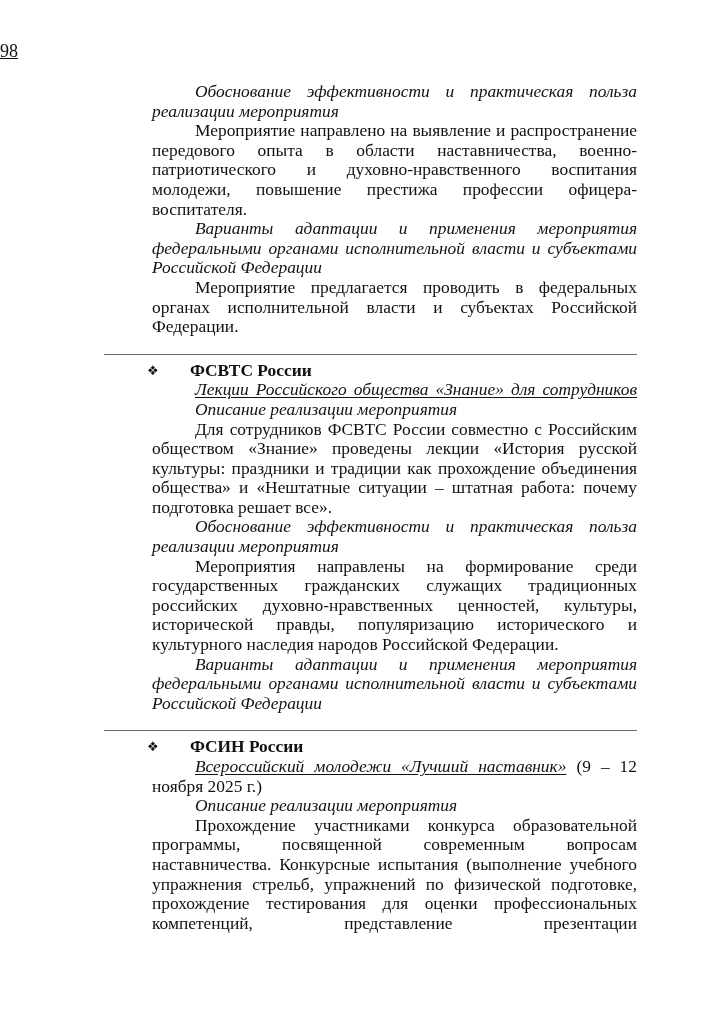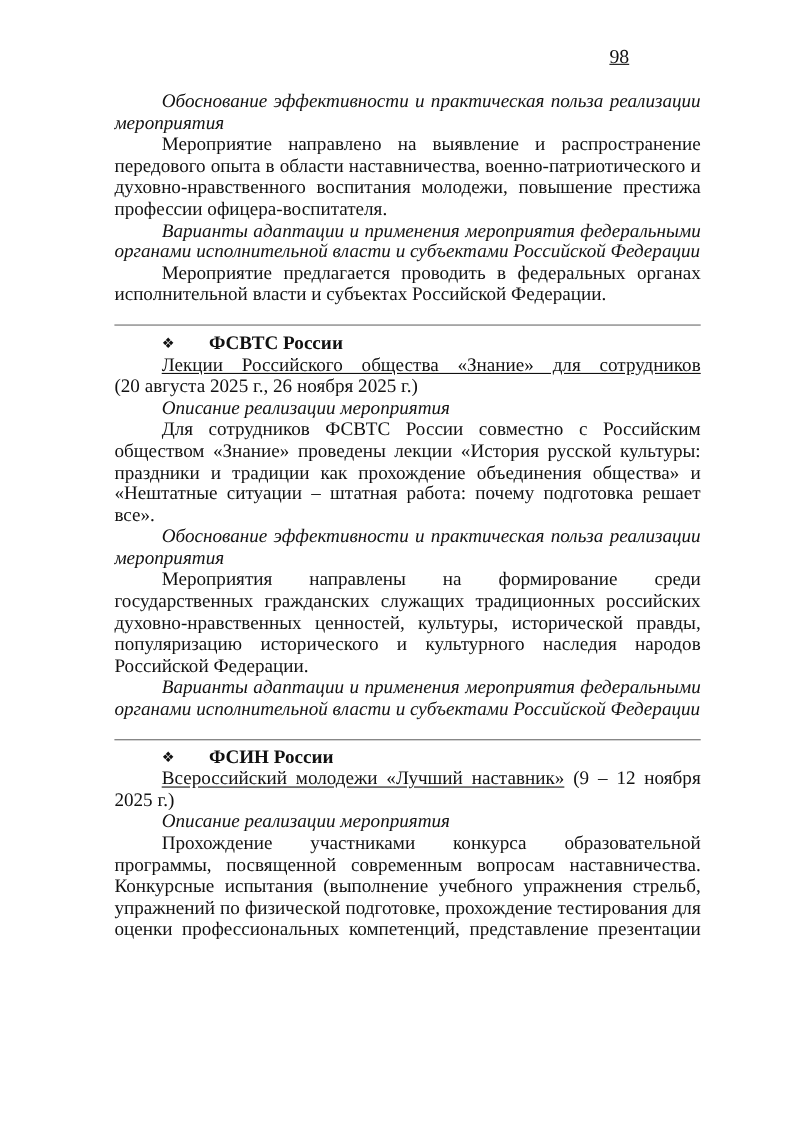--- a/index.html
+++ b/index.html
@@ -1,28 +1,28 @@
 <!DOCTYPE html>
 <html><head>
 <meta charset="utf-8">
 <style>
   html, body { margin: 0; padding: 0; background: #ffffff; }
   body { width: 724px; height: 1024px; position: relative; overflow: hidden;
          font-family: "Liberation Serif", "DejaVu Serif", serif; color: #111; }
-  .page-num { position: absolute; top: 40px; left: 0; width: 572px; text-align: right;
+  .page-num { position: absolute; top: 40px; left: 0; width: 572px; text-align: left;
               font-size: 18px; line-height: 22px; text-decoration: underline; }
   .content { position: absolute; top: 82px; left: 104px; width: 533px;
              font-size: 17.4px; line-height: 19.6px; }
   p { margin: 0; text-align: justify; text-align-last: left; }
-  .indent { text-indent: 43px; }
+  .indent { text-indent: 43px; margin-left: 48px; }
   .it { font-style: italic; }
   .sep { border: 0; border-top: 1.5px solid #6a6a6a; margin: 17px 0 6px 0; height: 0; }
   .org { margin-left: 43px; font-weight: bold; display: flex; align-items: center; }
   .diamond { display: inline-block; width: 14px; font-size: 13px; margin-right: 29px; font-weight: normal; }
-  .u { text-decoration: underline; text-underline-offset: 2px; }
+  .u { text-decoration: underline; text-underline-offset: 2px; font-style: italic; }
   .jl { text-align: justify; text-align-last: justify; }
 </style>
 </head>
 <body>
 
 <div class="page-num">98</div>
 
 <div class="content">
 
   <p class="indent it">Обоснование эффективности и практическая польза реализации мероприятия</p>
@@ -31,21 +31,20 @@
   <p class="indent">Мероприятие предлагается проводить в федеральных органах исполнительной власти и субъектах Российской Федерации.</p>
 
   <hr class="sep">
 
   <div>
     <div class="org">
       <span class="diamond">❖</span>
       <span>ФСВТС России</span>
     </div>
     <p class="indent jl"><span class="u">Лекции Российского общества «Знание» для сотрудников</span></p>
-    <p>(20 августа 2025 г., 26 ноября 2025 г.)</p>
     <p class="indent it">Описание реализации мероприятия</p>
     <p class="indent">Для сотрудников ФСВТС России совместно с Российским обществом «Знание» проведены лекции «История русской культуры: праздники и традиции как прохождение объединения общества» и «Нештатные ситуации – штатная работа: почему подготовка решает все».</p>
     <p class="indent it">Обоснование эффективности и практическая польза реализации мероприятия</p>
     <p class="indent">Мероприятия направлены на формирование среди государственных гражданских служащих традиционных российских духовно-нравственных ценностей, культуры, исторической правды, популяризацию исторического и культурного наследия народов Российской Федерации.</p>
     <p class="indent it">Варианты адаптации и применения мероприятия федеральными органами исполнительной власти и субъектами Российской Федерации</p>
   </div>
 
   <hr class="sep">
 
   <div>

